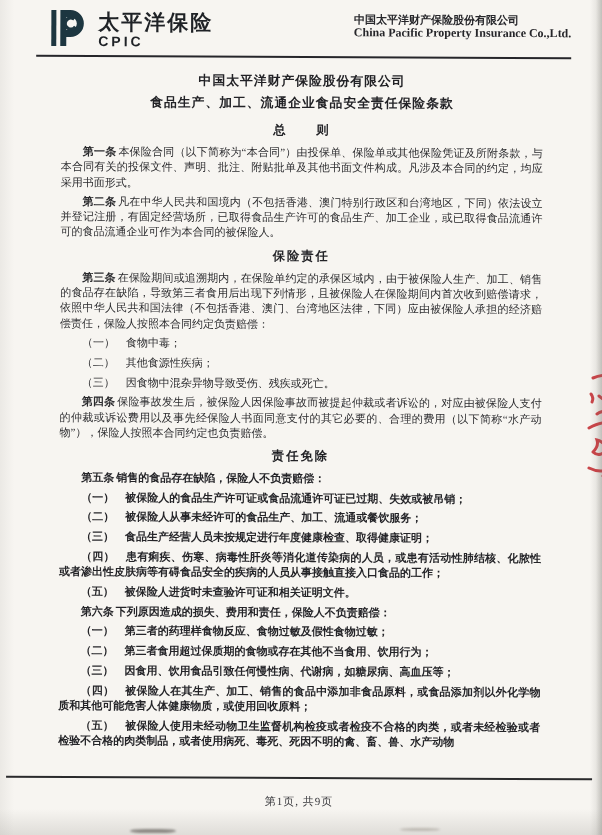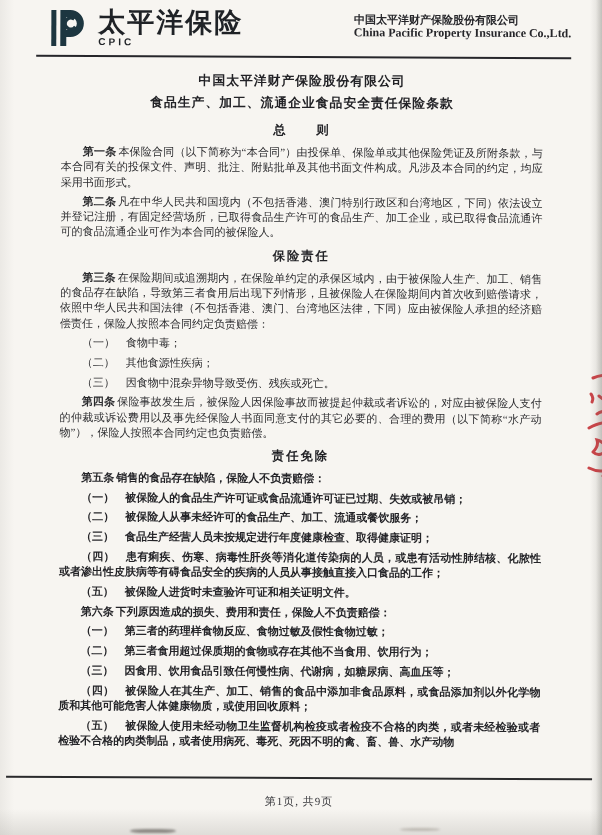--- a/index.html
+++ b/index.html
@@ -16,22 +16,22 @@
       linear-gradient(to left, rgba(150,148,142,.30) 0, rgba(150,148,142,0) 12px),
       linear-gradient(to top, rgba(160,158,152,.28) 0, rgba(160,158,152,0) 26px),
       #f7f5f1;
   }
   .tilt{position:absolute;inset:0;transform:rotate(.25deg);transform-origin:50% 40%;}
 
   
   .letterhead{position:absolute;top:8px;left:35px;right:32px;height:46px;}
   .logo{position:absolute;left:13px;top:0;display:flex;align-items:flex-start;}
   .logo svg{display:block;margin-right:7px;}
-  .brand-cn{font-family:"Liberation Sans","DejaVu Sans",sans-serif;font-size:27px;font-weight:bold;color:#1f2226;letter-spacing:2px;line-height:24px;margin-top:3px;}
-  .brand-en{font-family:"Liberation Sans","DejaVu Sans",sans-serif;font-size:10px;font-weight:bold;color:#1f2226;letter-spacing:3px;line-height:15px;}
+  .brand-cn{font-family:"Liberation Sans","DejaVu Sans",sans-serif;font-size:21px;font-weight:bold;color:#1f2226;letter-spacing:2px;line-height:24px;margin-top:3px;}
+  .brand-en{font-family:"Liberation Sans","DejaVu Sans",sans-serif;font-size:14px;font-weight:bold;color:#1f2226;letter-spacing:3px;line-height:15px;}
   .company{position:absolute;right:0;top:4px;text-align:left;}
   .company-cn{font-size:11px;font-weight:bold;color:#26262a;line-height:14px;}
   .company-en{font-family:Liberation Serif, serif;font-size:12px;font-weight:bold;color:#26262a;line-height:12px;}
   .head-rule{position:absolute;top:56px;left:35px;width:535px;height:2px;background:#26262a;}
 
   
   main{position:absolute;top:62px;left:60px;right:60px;}
   h1,h2{font-size:12.8px;font-weight:bold;text-align:center;margin:0;color:#222226;}
   h1{margin-top:8px;line-height:22px;letter-spacing:1px;}
   h2{line-height:23px;letter-spacing:1px;}

